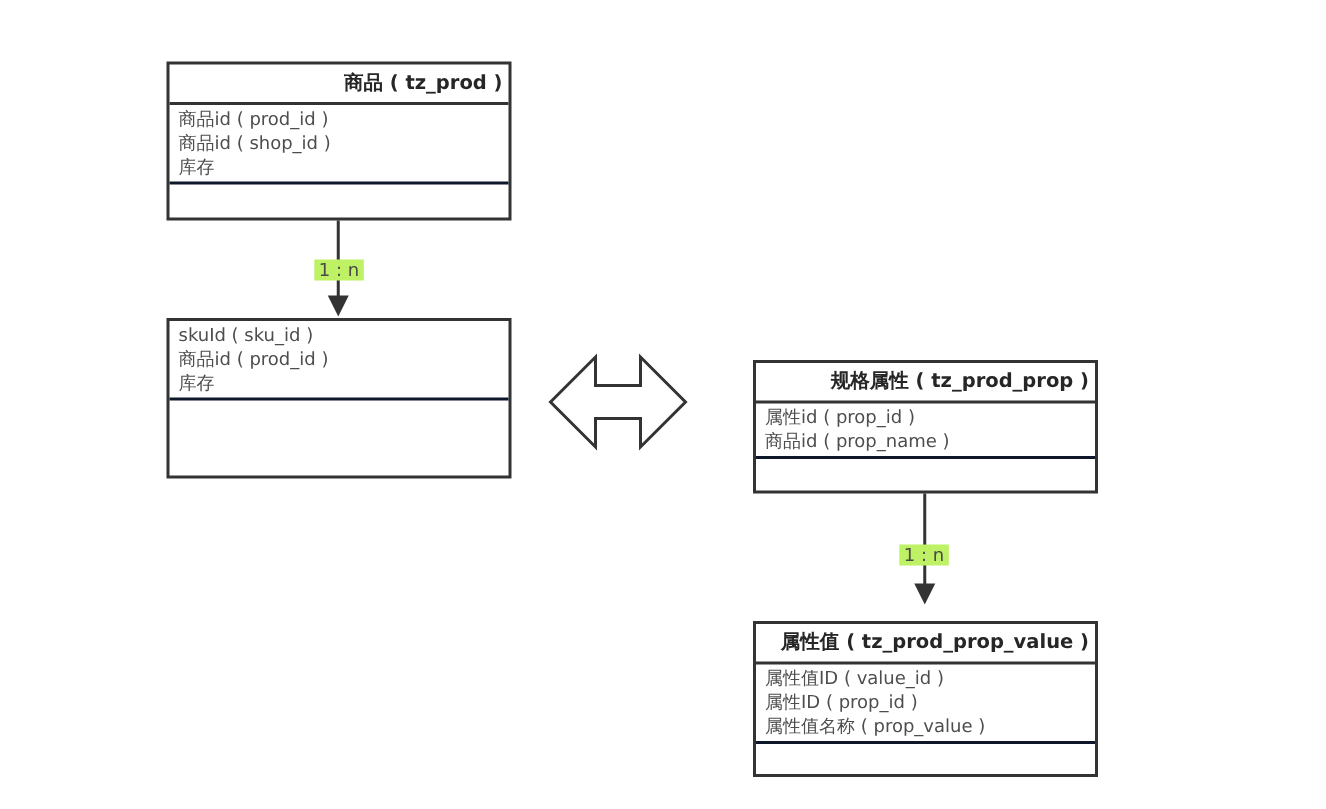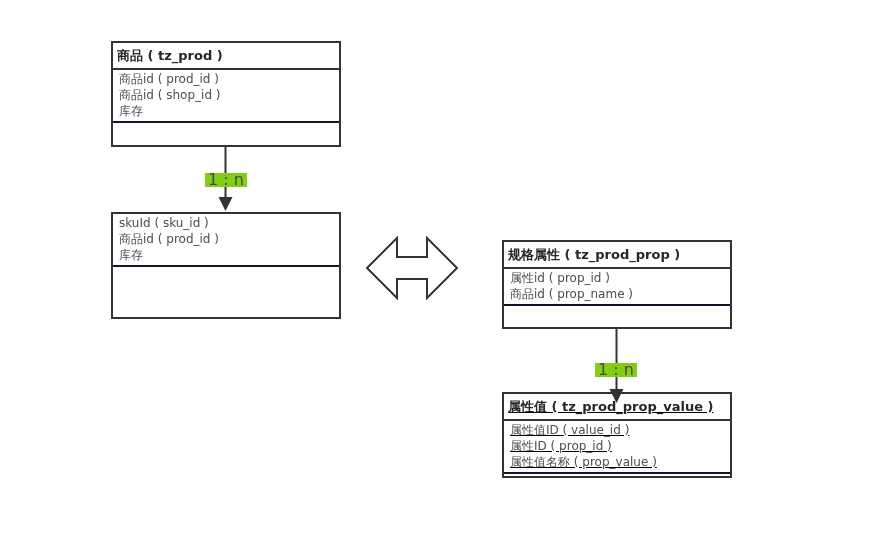--- a/index.html
+++ b/index.html
@@ -26,57 +26,57 @@
   }
   .t-header {
     box-sizing: border-box;
     flex: 0 0 auto;
     border-bottom: 2px solid #333333;
     padding: 5px 4px 4px 4px;
     font-size: 13px;
     line-height: 16px;
     font-weight: bold;
     color: #262626;
-    text-align: left;
+    text-align: right;
     white-space: nowrap;
   }
   .t-fields {
     box-sizing: border-box;
     flex: 0 0 auto;
     border-bottom: 2px solid #0f172a;
     padding: 1px 6px 2px 6px;
     font-size: 12px;
     line-height: 16px;
     color: #4d4d4d;
   }
   .t-field { white-space: nowrap; }
   .t-empty { flex: 1 1 auto; }
 
   #table-prod            { left: 111px; top: 41px;  width: 230px; height: 106px; }
   #table-sku             { left: 111px; top: 212px; width: 230px; height: 107px; }
   #table-prod-prop       { left: 502px; top: 240px; width: 230px; height: 89px;  }
-  #table-prod-prop-value { left: 502px; top: 392px; width: 230px; height: 86px; text-decoration: underline; }
+  #table-prod-prop-value { left: 502px; top: 414px; width: 230px; height: 104px; }
 
   
   #connector-layer {
     position: absolute;
     left: 0; top: 0;
     width: 884px;
     height: 539px;
   }
   .conn-line  { stroke: #333333; stroke-width: 2; }
   .conn-head  { fill: #333333; }
   .biarrow    { fill: #ffffff; stroke: #333333; stroke-width: 2; }
 
   .conn-label {
     position: absolute;
     transform: translate(-50%, -50%);
-    background: #84cc16;
+    background: #bef264;
     padding: 0 3px;
-    font-size: 16px;
+    font-size: 12px;
     line-height: 14px;
     color: #4a4a4a;
     white-space: nowrap;
   }
   #conn-label-1 { left: 226px; top: 180px; }
   #conn-label-2 { left: 616px; top: 370px; }
 </style>
 </head>
 <body>
 

